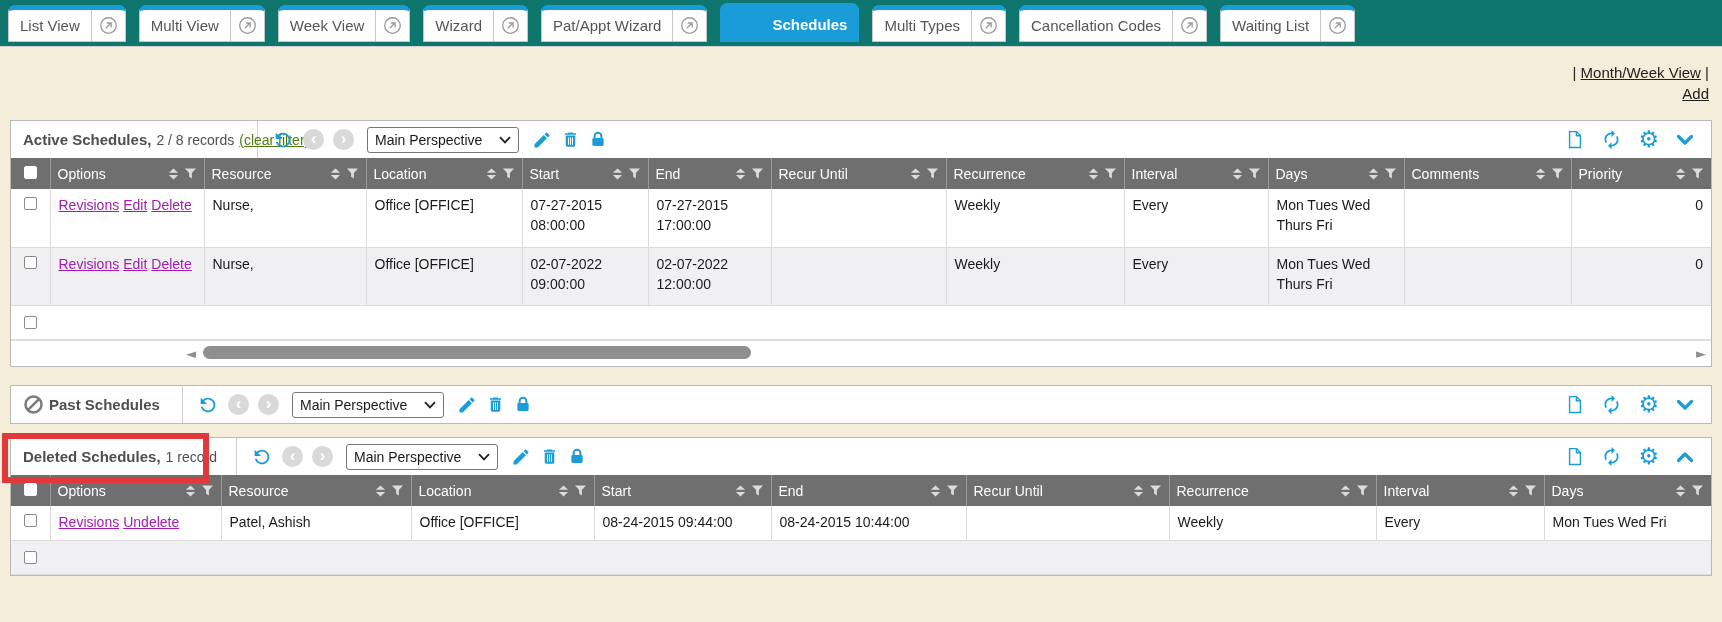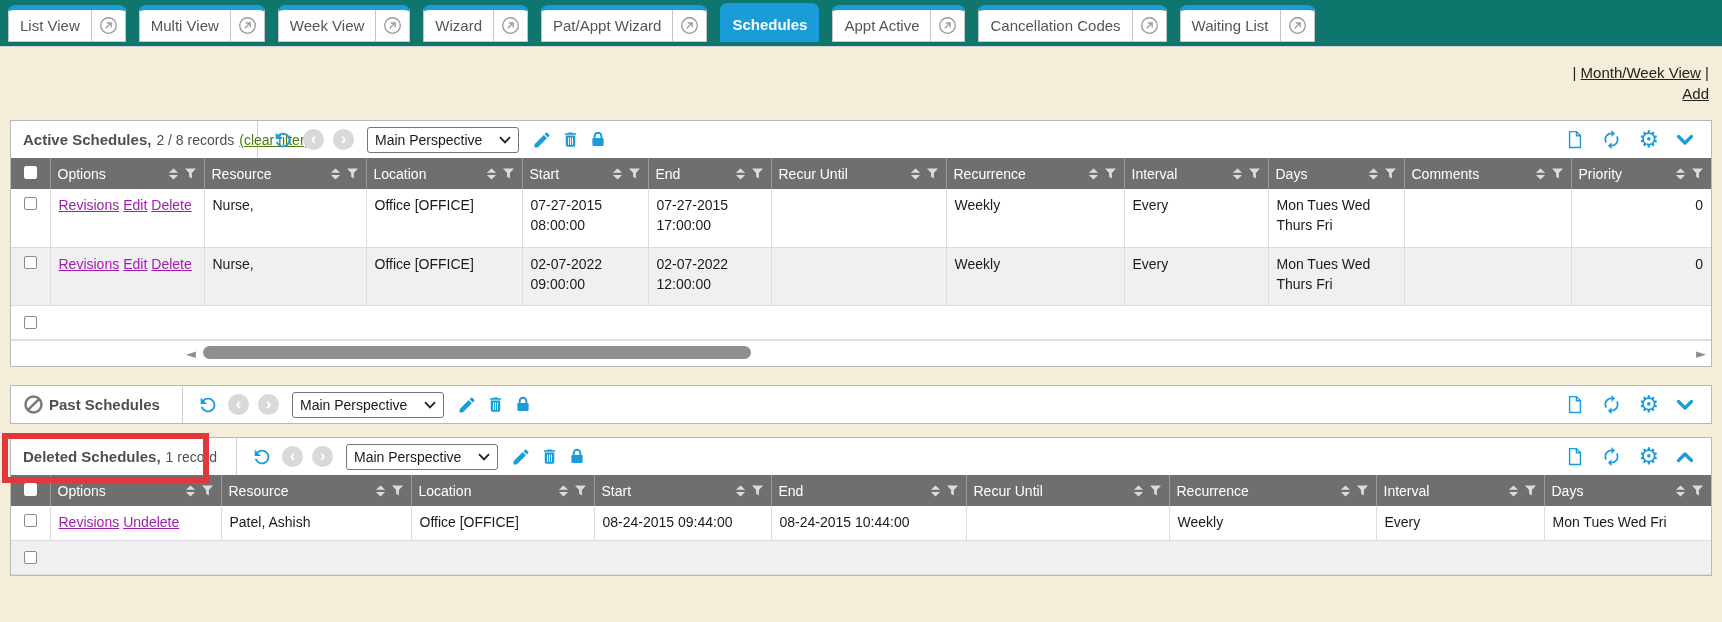--- a/index.html
+++ b/index.html
@@ -23,21 +23,21 @@
     display:flex; align-items:center; padding:0 11px;
     font-size:15px; color:#555;
   }
   .tab-iconwrap {
     display:flex; align-items:center; padding:0 7px;
     border-left:1px solid #c6c6c6;
   }
   .tab.active {
     background:#1a9cd8; border-color:#1a9cd8; height:39px;
   }
-  .tab.active .tab-label { color:#fff; font-weight:bold; }
+  .tab.active .tab-label { color:#fff; font-weight:bold;margin-left:40px; }
   
   .viewlinks {
     position:absolute; top:62px; right:13px; text-align:right;
     font-size:15px; line-height:21px; color:#222;
   }
   .viewlinks .vlink { text-decoration:underline; cursor:pointer; color:#222; }
   
   .panel {
     position:absolute; left:10px; width:1702px;
     background:#fff; border:1px solid #b9b9b9;
@@ -169,21 +169,21 @@
         <svg viewBox="0 0 20 20" width="19" height="19">
           <circle cx="10" cy="10" r="8.2" fill="none" stroke="#9b9b9b" stroke-width="1.4"></circle>
           <path d="M7.2 12.8 L12.3 7.7 M8.2 7.4 h4.6 v4.6" fill="none" stroke="#9b9b9b" stroke-width="1.4"></path>
         </svg>
       </span>
   </div>
   <div class="tab active">
     <span class="tab-label">Schedules</span>
   </div>
   <div class="tab">
-    <span class="tab-label">Appt Active</span>
+    <span class="tab-label">Multi Types</span>
     <span class="tab-iconwrap">
         <svg viewBox="0 0 20 20" width="19" height="19">
           <circle cx="10" cy="10" r="8.2" fill="none" stroke="#9b9b9b" stroke-width="1.4"></circle>
           <path d="M7.2 12.8 L12.3 7.7 M8.2 7.4 h4.6 v4.6" fill="none" stroke="#9b9b9b" stroke-width="1.4"></path>
         </svg>
       </span>
   </div>
   <div class="tab">
     <span class="tab-label">Cancellation Codes</span>
     <span class="tab-iconwrap">

